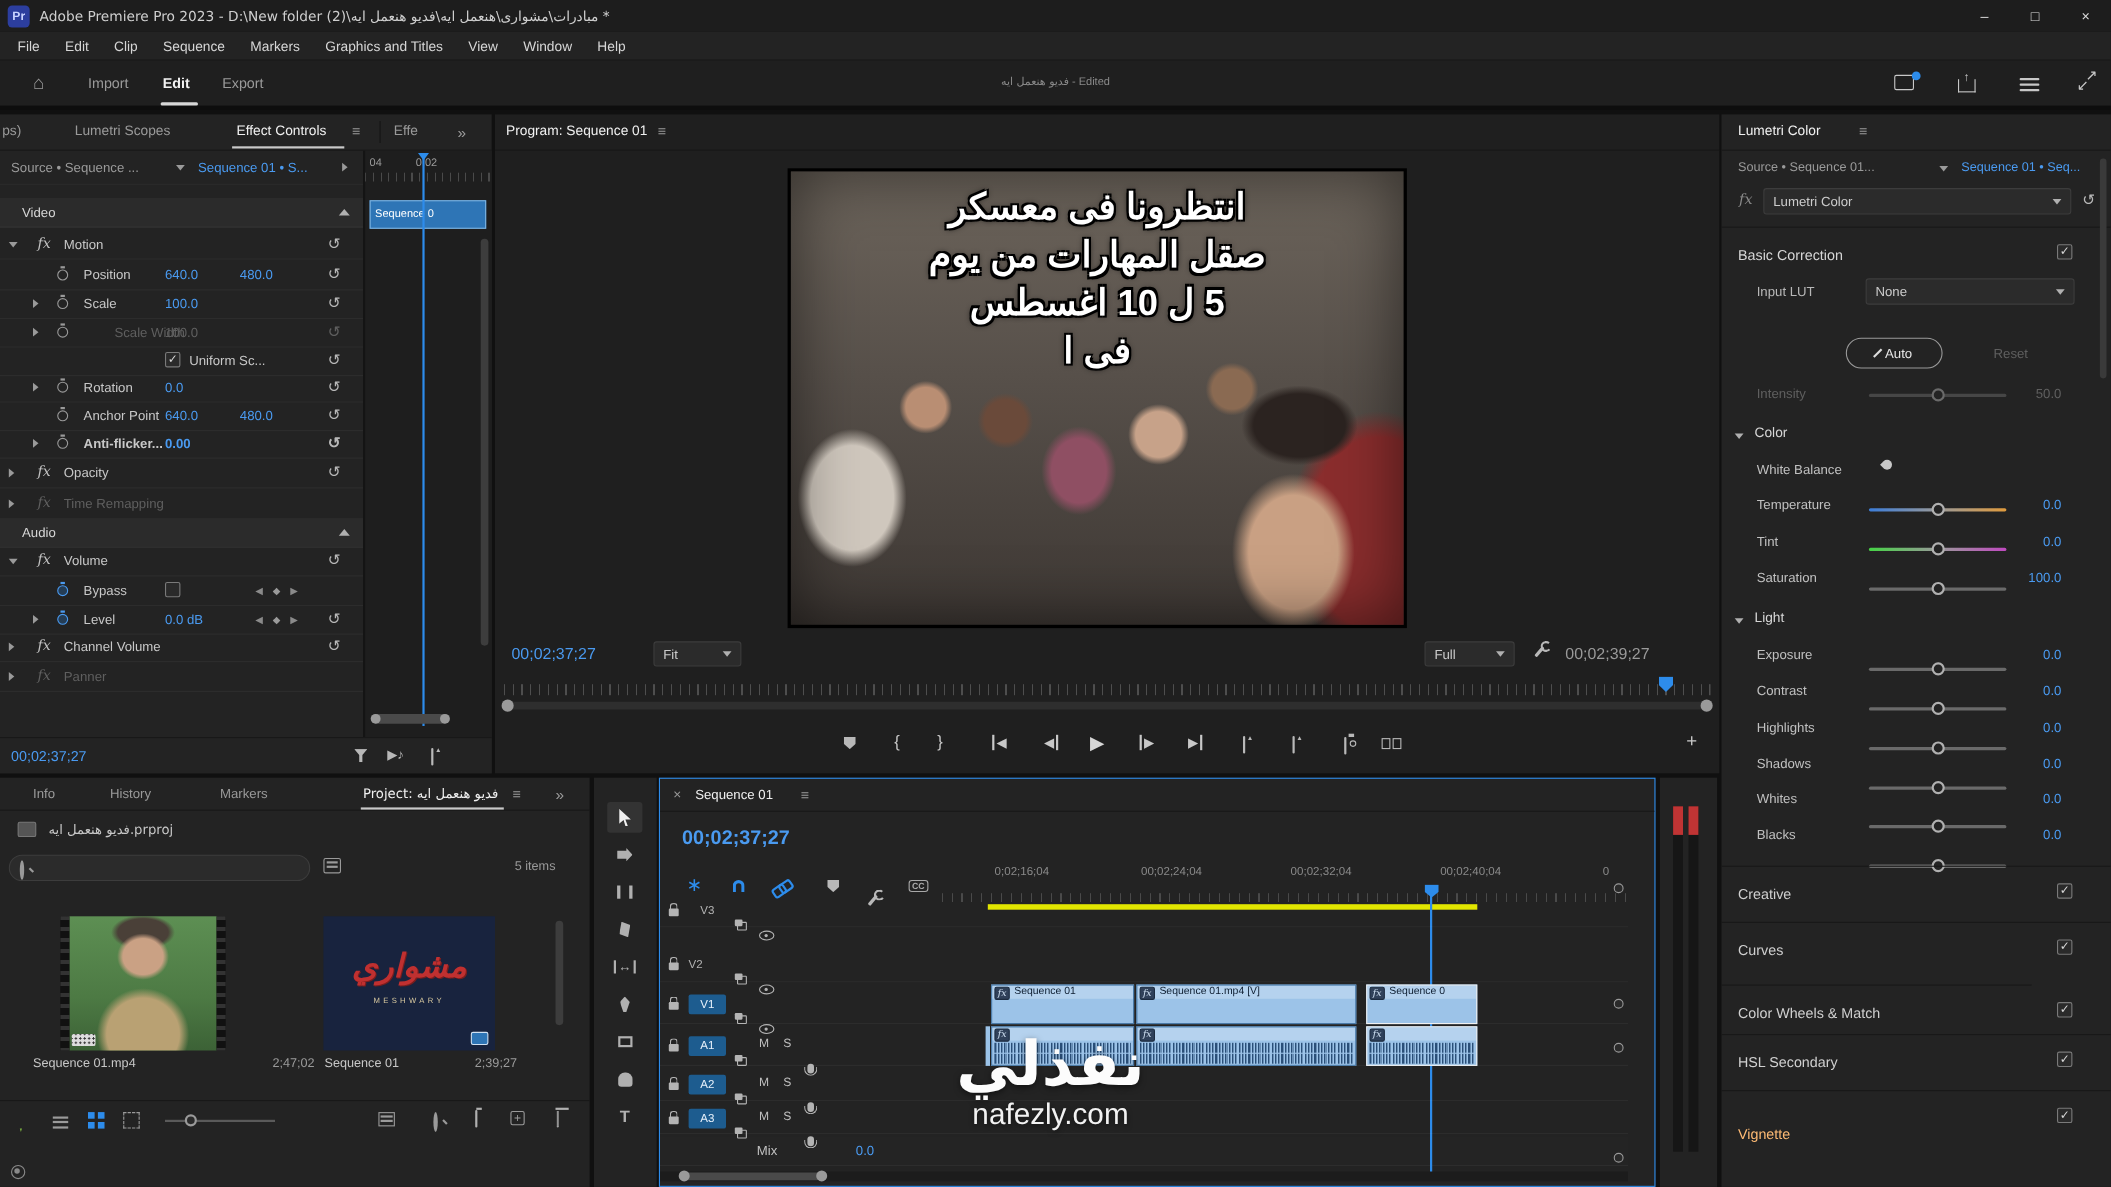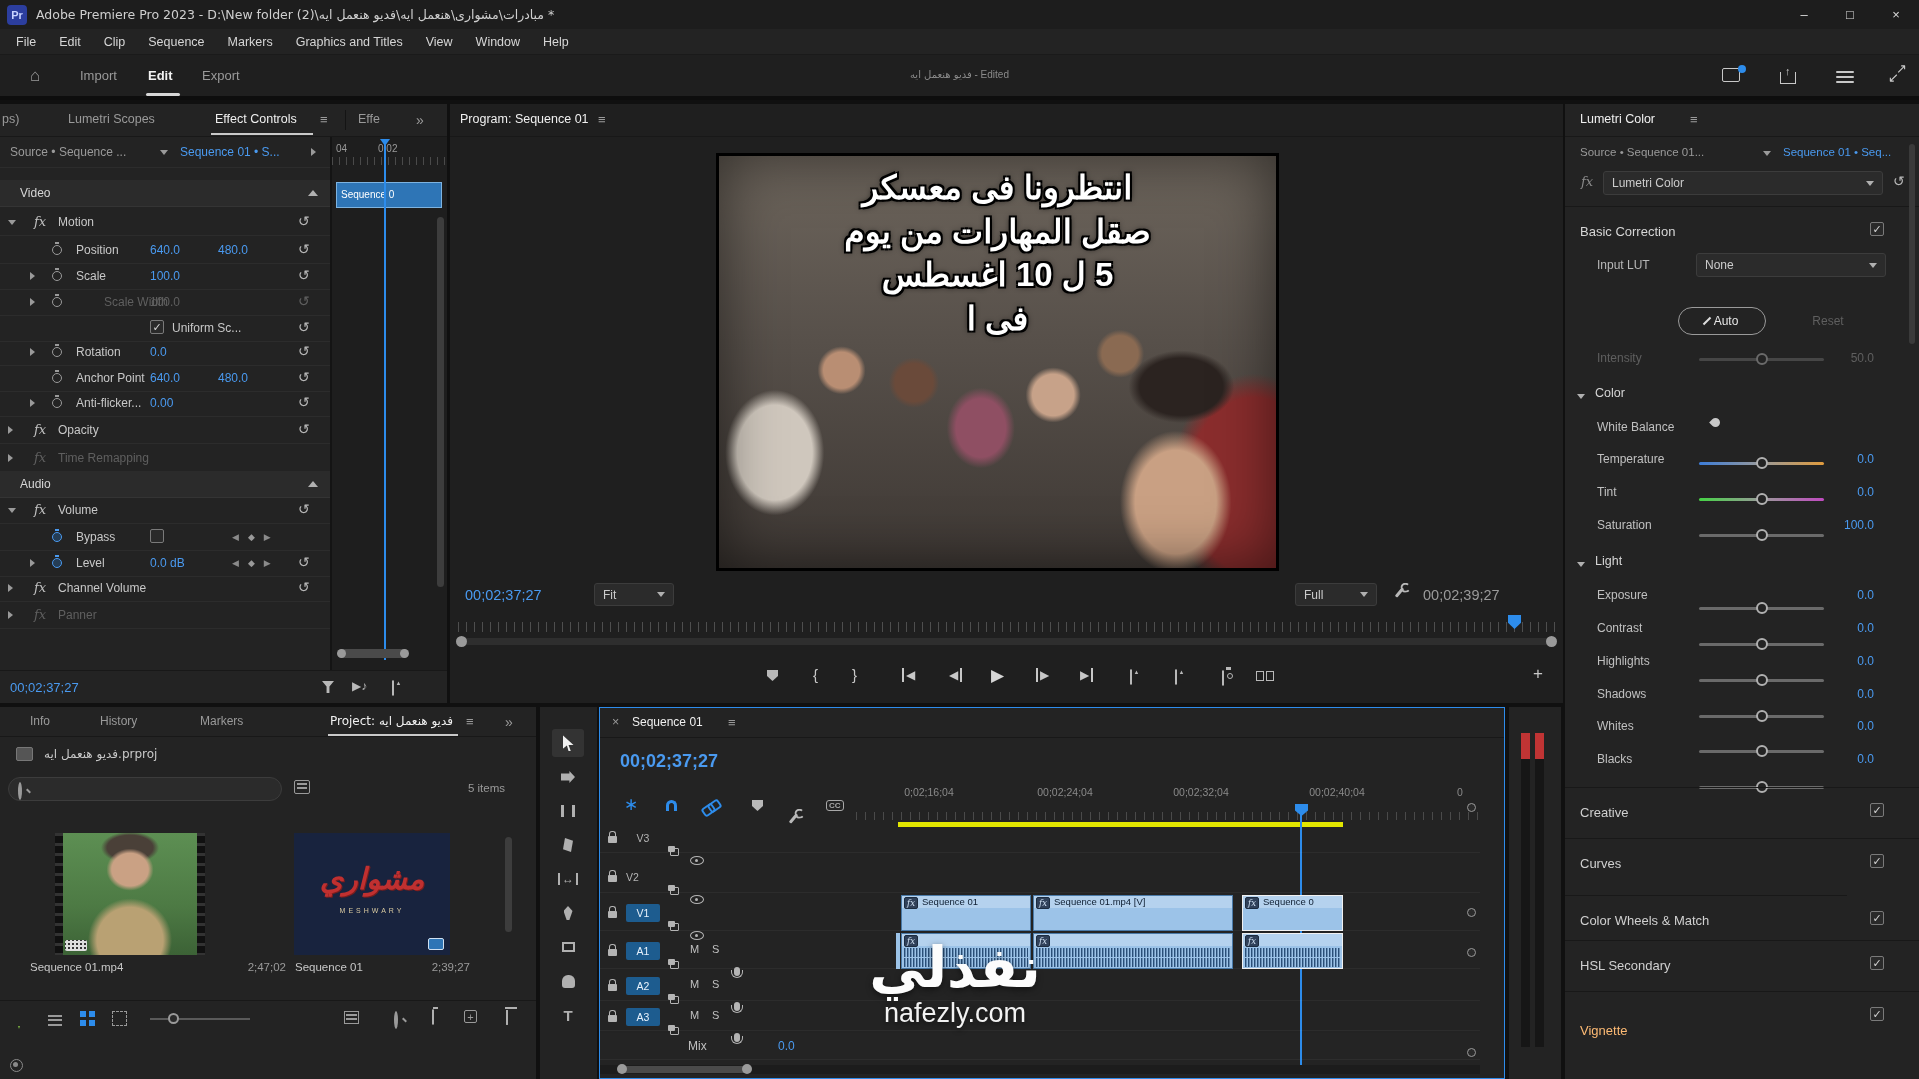--- a/index.html
+++ b/index.html
@@ -200,21 +200,21 @@
           <div class="abs blue" style="left: 150px; top: 6px;">0.0</div>
           <div class="abs reset" style="left: 298px; top: 5px;">↺</div>
         </div>
         <div class="abs rowline" style="left: 0px; top: 197px; width: 330px; height: 27px;">
           <div class="abs sw" style="left: 52px; top: 8px;"></div>
           <div class="abs" style="left: 76px; top: 6px; color: rgb(200, 200, 200);">Anchor Point</div>
           <div class="abs blue" style="left: 150px; top: 6px;">640.0</div>
           <div class="abs blue" style="left: 218px; top: 6px;">480.0</div>
           <div class="abs reset" style="left: 298px; top: 5px;">↺</div>
         </div>
-        <div class="abs rowline" style="left: 0px; top: 222px; width: 330px; height: 27px;">
+        <div class="abs rowline" style="left: 0px; top: 222px; width: 330px; height: 27px; font-weight: bold;">
           <div class="abs chev-r" style="left: 30px; top: 9px;"></div>
           <div class="abs sw" style="left: 52px; top: 8px;"></div>
           <div class="abs" style="left: 76px; top: 6px; color: rgb(200, 200, 200);">Anti-flicker...</div>
           <div class="abs blue" style="left: 150px; top: 6px;">0.00</div>
           <div class="abs reset" style="left: 298px; top: 5px;">↺</div>
         </div>
         <div class="abs rowline" style="left: 0px; top: 249px; width: 330px; height: 27px;">
           <div class="abs chev-r" style="left: 8px; top: 9px;"></div>
           <div class="abs fxg" style="left: 34px; top: 5px;">fx</div>
           <div class="abs" style="left: 58px; top: 6px; color: rgb(200, 200, 200);">Opacity</div>
@@ -610,21 +610,21 @@
     <div class="abs" style="left:0;top:357px;width:880px;height:9px;background:#1c1c1c;">
       <div class="abs" style="left:21px;top:1px;width:125px;height:7px;background:#4a4a4a;border-radius:4px;"></div>
       <div class="abs" style="left:17px;top:-1px;width:10px;height:10px;border-radius:50%;background:#9a9a9a;"></div>
       <div class="abs" style="left:142px;top:-1px;width:10px;height:10px;border-radius:50%;background:#9a9a9a;"></div>
     </div>
   <div class="abs" style="left: 289px; top: 78px; width: 80px; text-align: center; font-size: 10.5px; color: rgb(138, 138, 138);">0;02;16;04</div>
       <div class="abs" style="left: 425px; top: 78px; width: 80px; text-align: center; font-size: 10.5px; color: rgb(138, 138, 138);">00;02;24;04</div>
       <div class="abs" style="left: 561px; top: 78px; width: 80px; text-align: center; font-size: 10.5px; color: rgb(138, 138, 138);">00;02;32;04</div>
       <div class="abs" style="left: 697px; top: 78px; width: 80px; text-align: center; font-size: 10.5px; color: rgb(138, 138, 138);">00;02;40;04</div>
       <div class="abs" style="left: 820px; top: 78px; width: 80px; text-align: center; font-size: 10.5px; color: rgb(138, 138, 138);">0</div>
-      <div class="abs rowline" style="left: 0px; top: 115px; width: 880px; height: 30px;">
+      <div class="abs rowline" style="left: 0px; top: 105px; width: 880px; height: 30px;">
         <div class="abs lock" style="left: 8px; top: 7px;"></div>
         <div class="abs" style="left: 26px; top: 6px; width: 34px; height: 18px; text-align: center; line-height: 18px; font-size: 10.5px; border-radius: 2px; color: rgb(180, 180, 180);">V3</div>
         <div class="abs sync" style="left: 68px; top: 10px;"></div>
         <div class="abs eye" style="left: 90px; top: 10px;"></div>
       </div>
       <div class="abs rowline" style="left: 0px; top: 153px; width: 880px; height: 32px;">
         <div class="abs lock" style="left: 8px; top: 8px;"></div>
         <div class="abs" style="left: 26px; top: 7px; width: 34px; height: 18px; text-align: left; line-height: 18px; font-size: 10.5px; border-radius: 2px; color: rgb(180, 180, 180);">V2</div>
         <div class="abs sync" style="left: 68px; top: 11px;"></div>
         <div class="abs eye" style="left: 90px; top: 11px;"></div>

